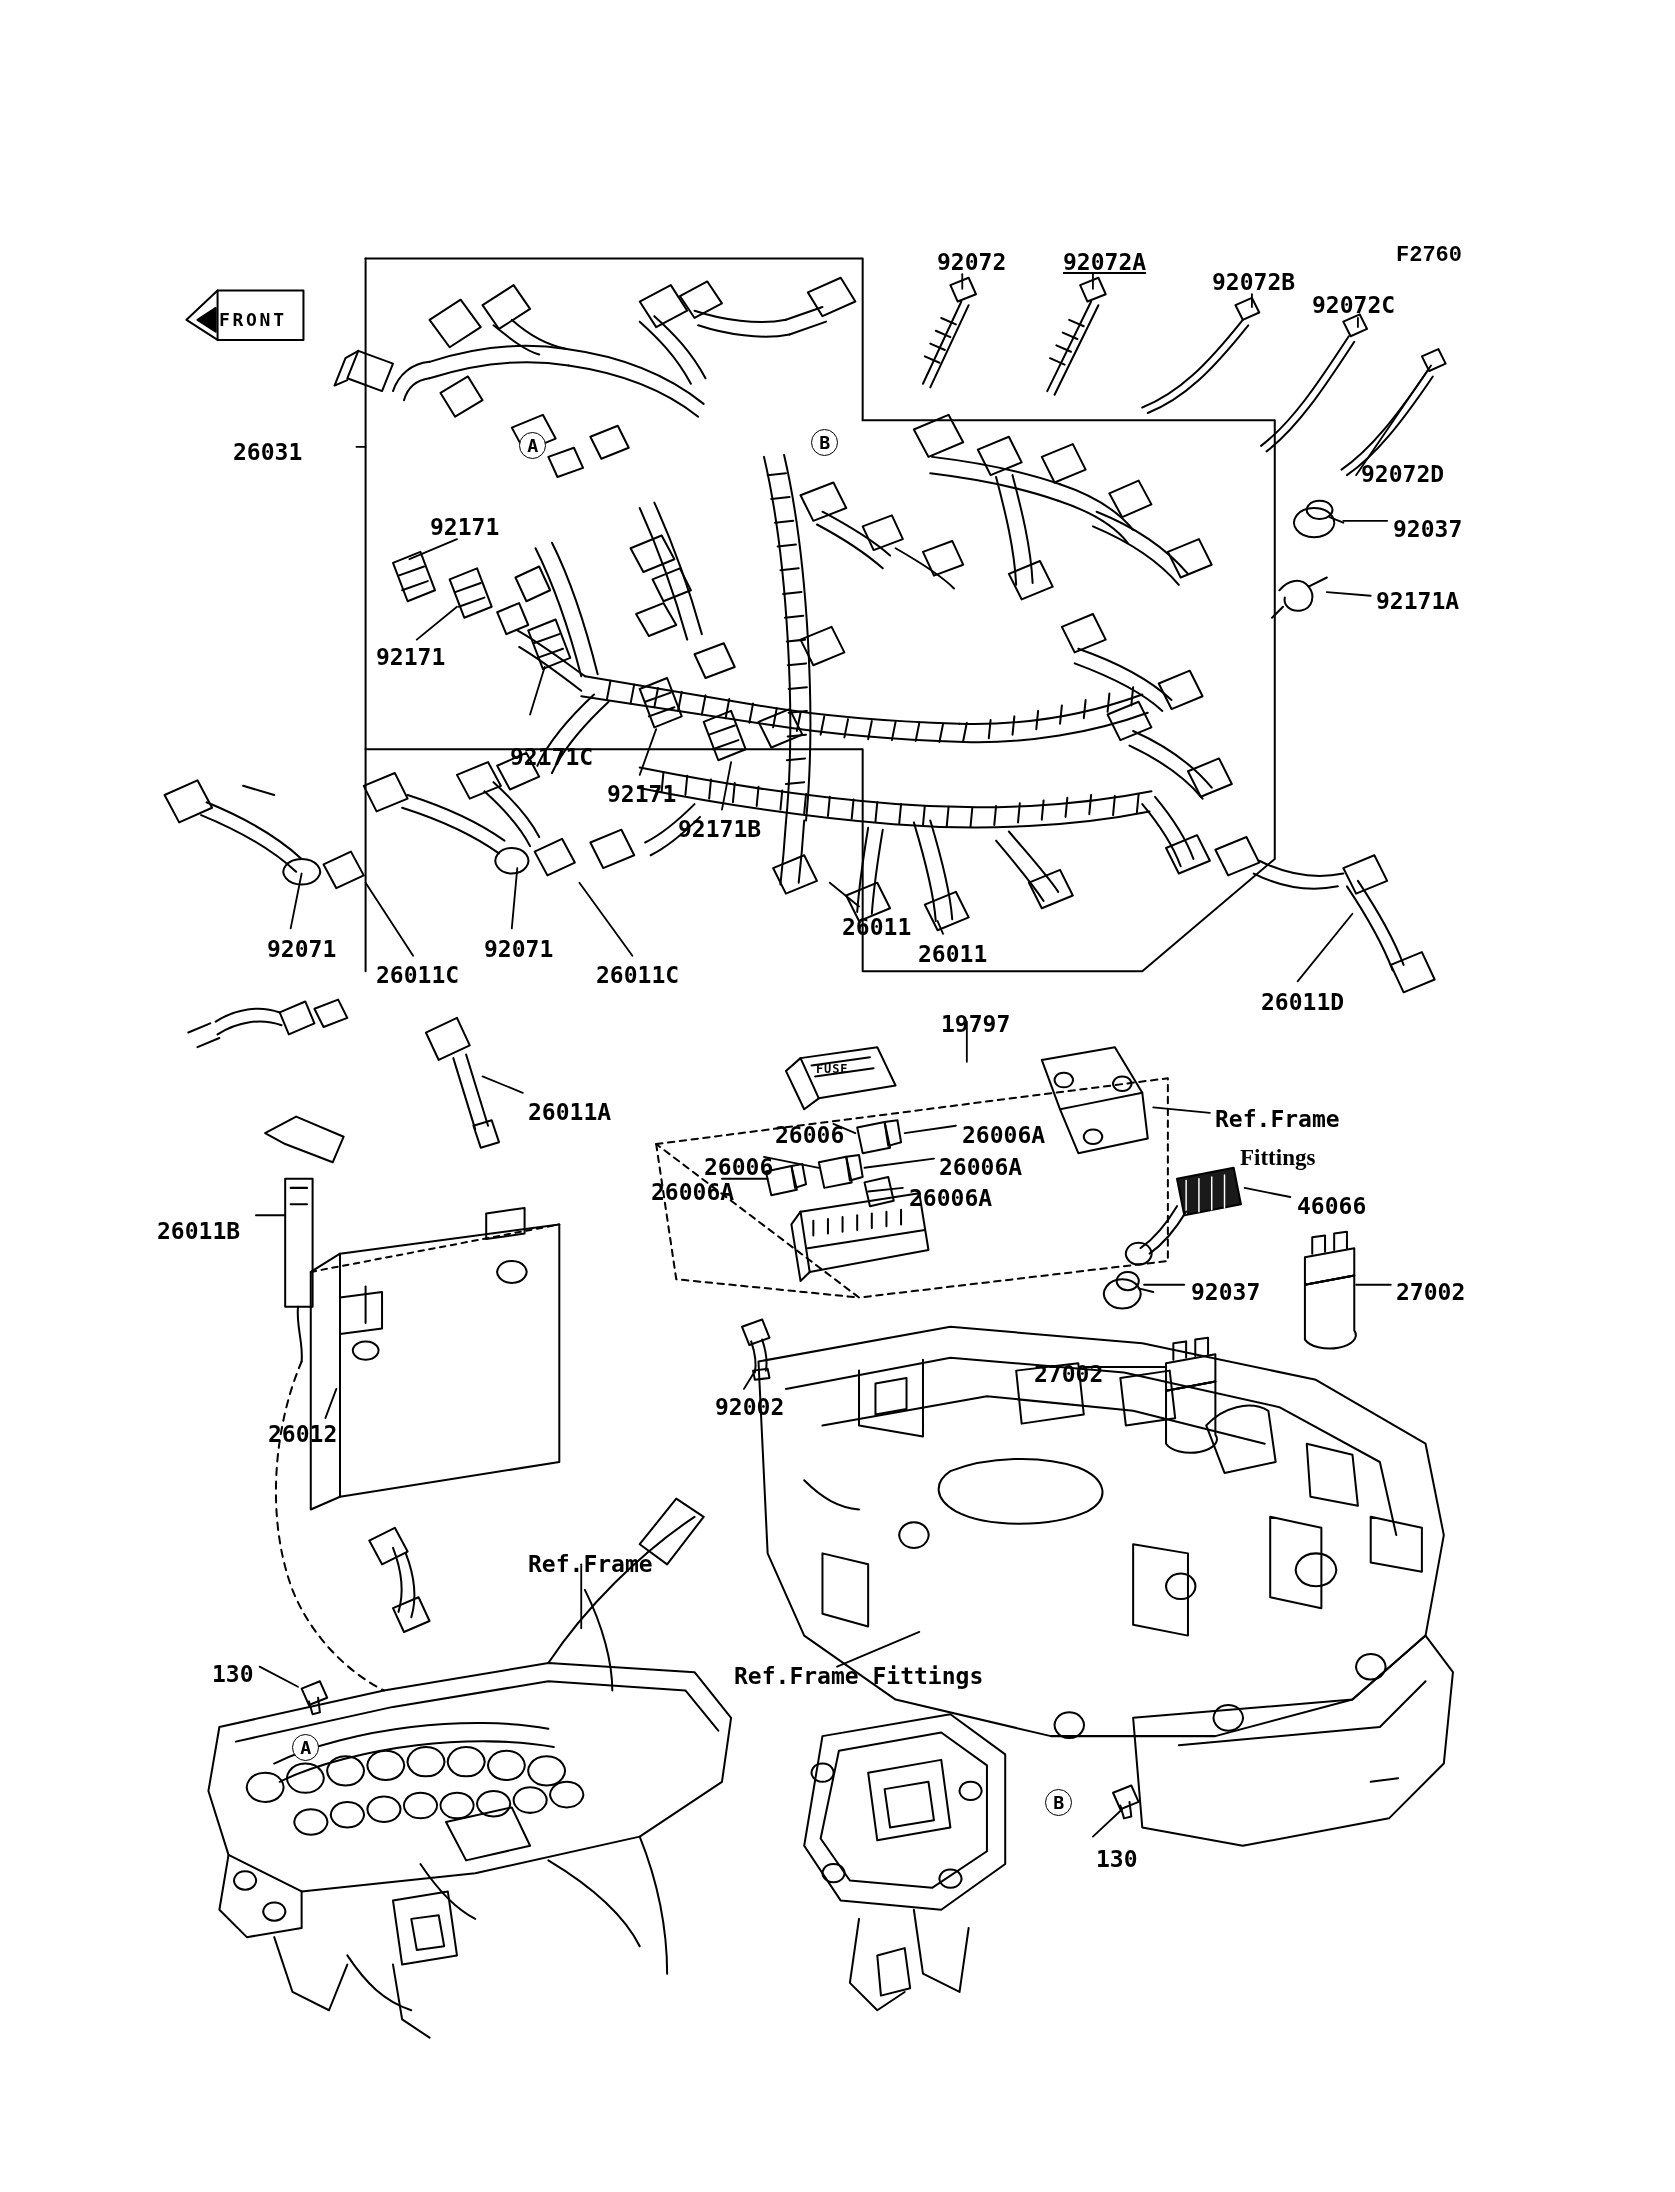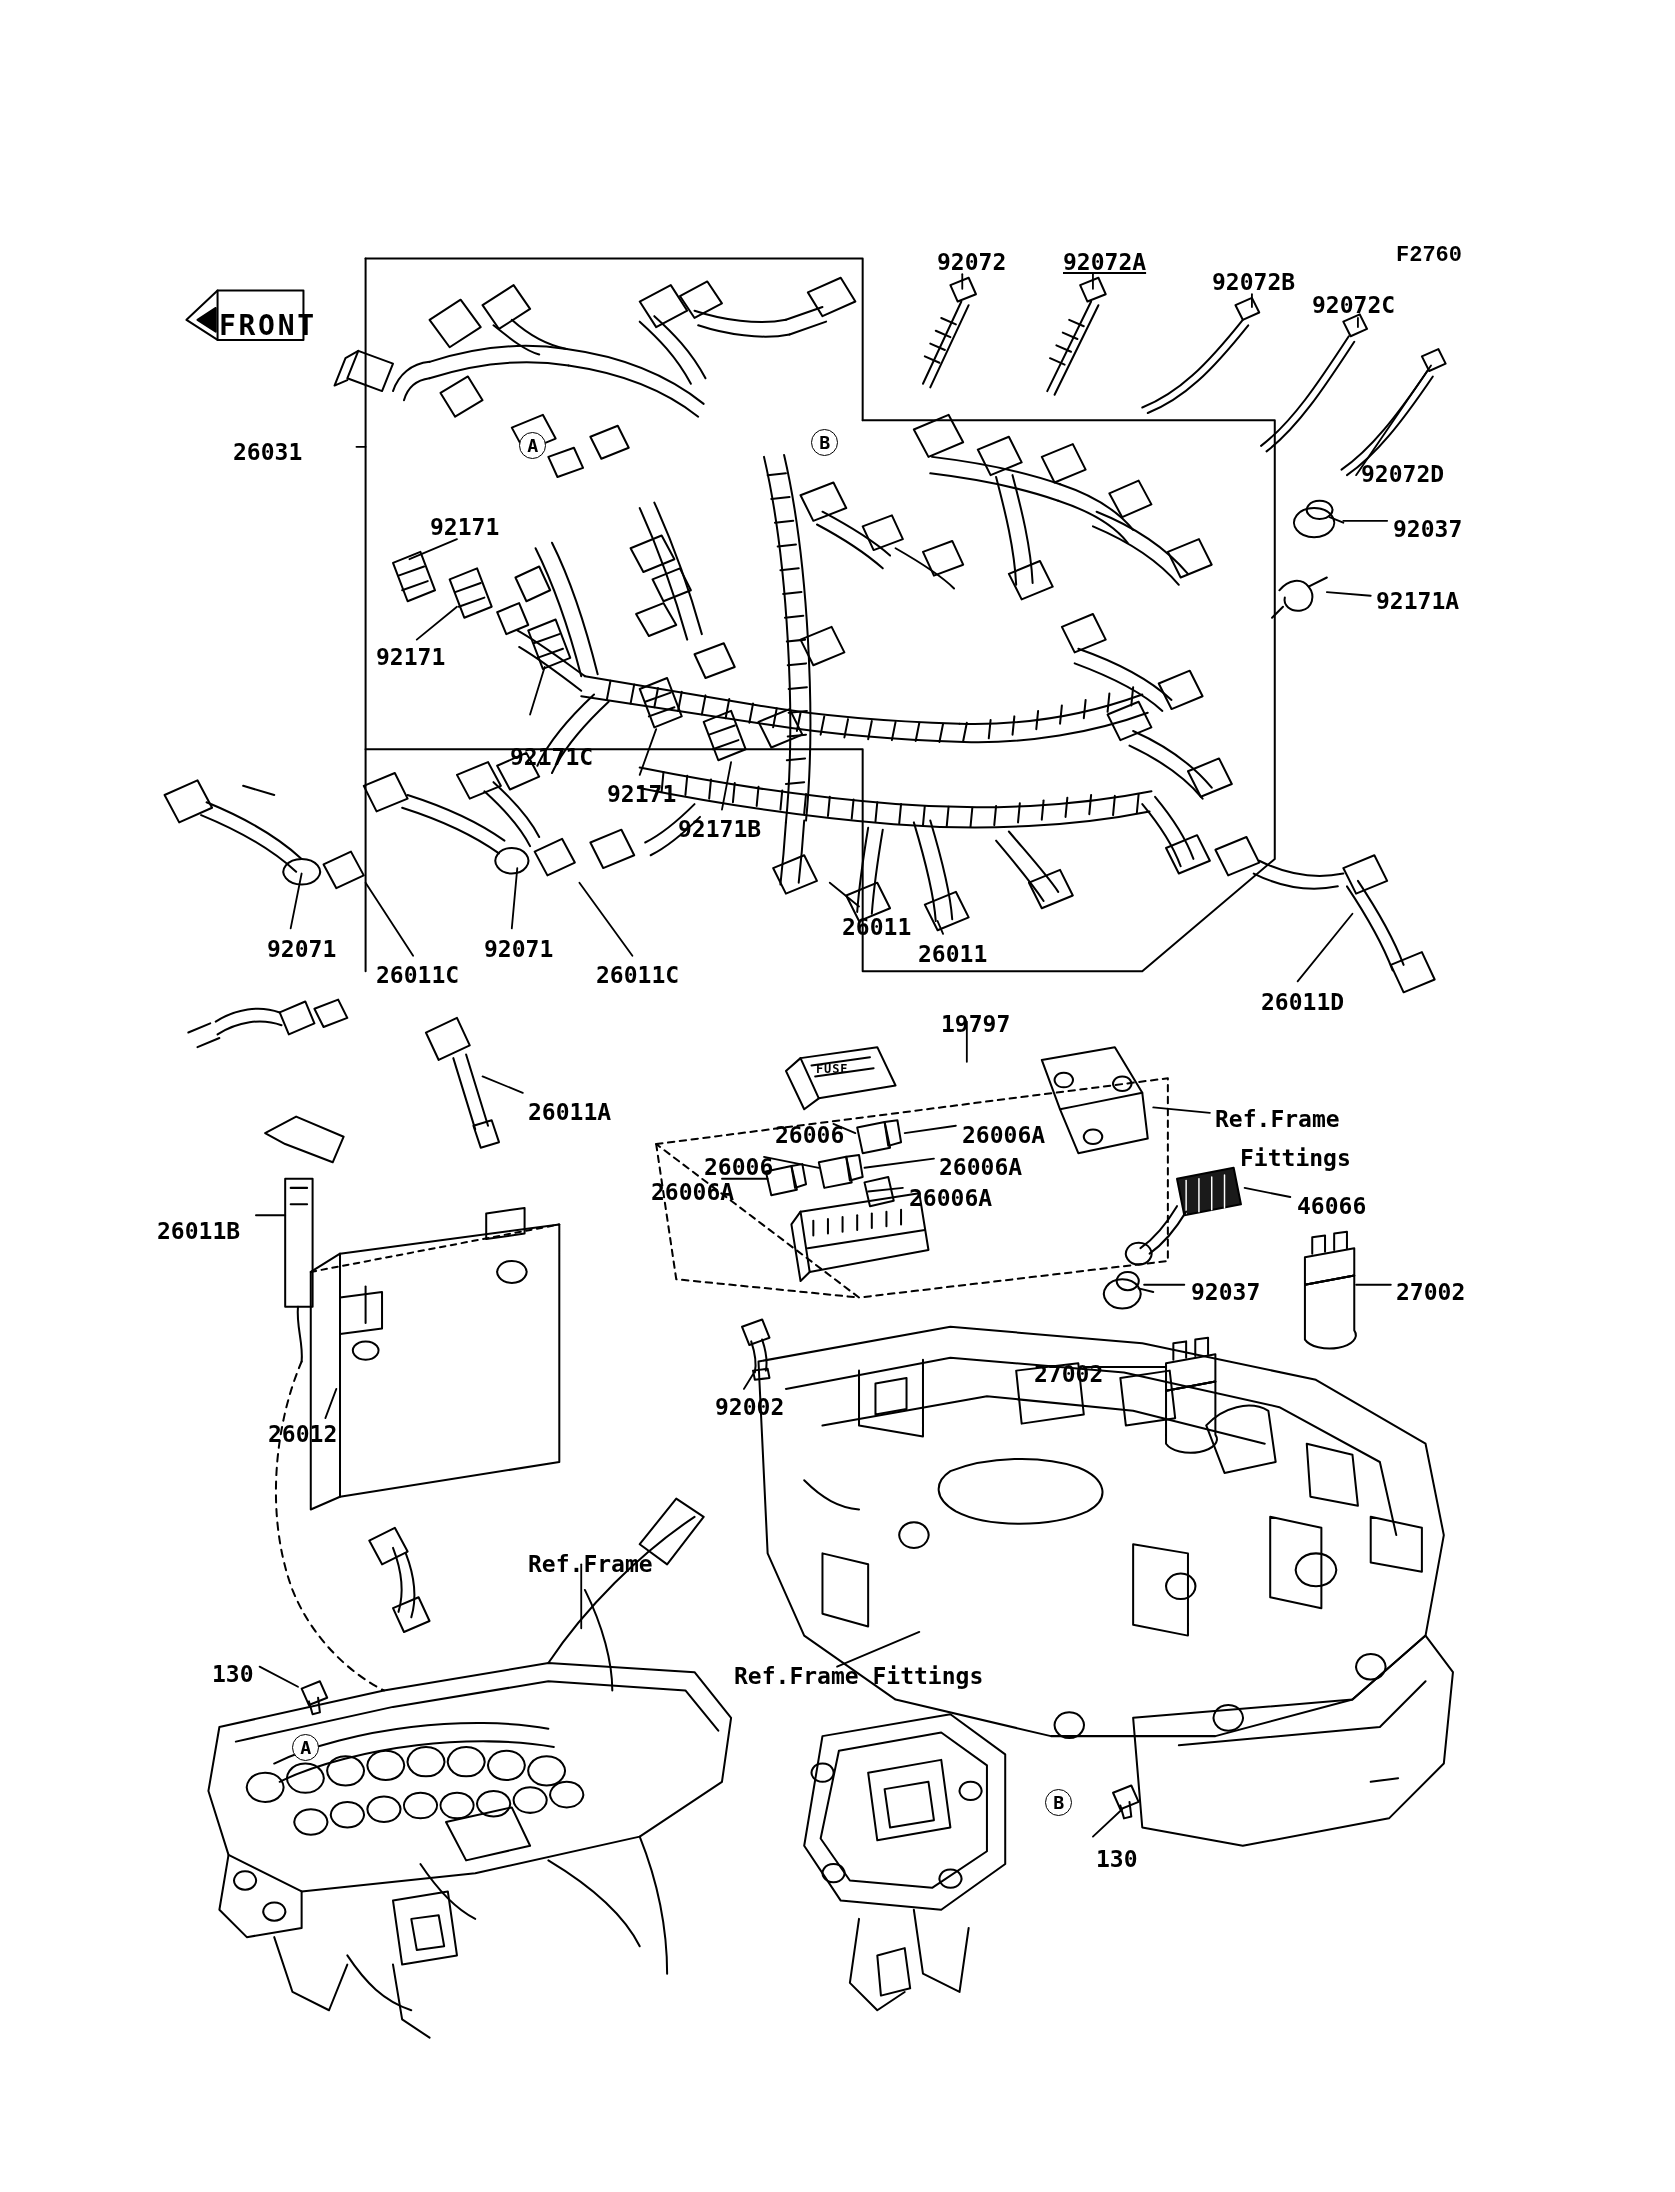--- a/index.html
+++ b/index.html
@@ -584,21 +584,21 @@
         <path d="M1186 1496 L1276 1496"></path>
         <path d="M814 1520 L824 1504"></path>
         <path d="M636 1712 L636 1782"></path>
         <path d="M284 1824 L326 1846"></path>
         <path d="M1196 2010 L1228 1980"></path>
         <path d="M916 1824 L1006 1786"></path>
       </g>
     </g>
   </svg>
 
-  <div class="lbl" style="left:219px; top:309px; font-size:28px; letter-spacing:2.7px;">FRONT</div>
+  <div class="lbl" style="left:219px; top:309px; font-size:18px; letter-spacing:2.7px;">FRONT</div>
 
   <div class="lbl sheetid" style="left:1396px; top:243px;font-family:Liberation Mono, monospace;">F2760</div>
 
   <div class="lbl" style="left:816px; top:1062px; font-size:12px; letter-spacing:0.9px;">FUSE</div>
 
   <div id="callout-layer">
       <div class="lbl" style="left: 233px; top: 439px;">26031</div>
       <div class="lbl" style="left: 937px; top: 249px;">92072</div>
       <div class="lbl" style="left: 1063px; top: 249px; text-decoration: underline;">92072A</div>
       <div class="lbl" style="left: 1212px; top: 269px;">92072B</div>
@@ -622,21 +622,21 @@
       <div class="lbl" style="left: 157px; top: 1218px;">26011B</div>
       <div class="lbl" style="left: 268px; top: 1421px;">26012</div>
       <div class="lbl" style="left: 941px; top: 1011px;">19797</div>
       <div class="lbl" style="left: 775px; top: 1122px;">26006</div>
       <div class="lbl" style="left: 704px; top: 1154px;">26006</div>
       <div class="lbl" style="left: 651px; top: 1179px;">26006A</div>
       <div class="lbl" style="left: 962px; top: 1122px;">26006A</div>
       <div class="lbl" style="left: 939px; top: 1154px;">26006A</div>
       <div class="lbl" style="left: 909px; top: 1185px;">26006A</div>
       <div class="lbl" style="left: 1215px; top: 1106px;">Ref.Frame</div>
-      <div class="lbl" style="left: 1240px; top: 1145px;">Fittings</div>
+      <div class="lbl" style="left: 1240px; top: 1145px; font-family: Liberation Serif, serif;">Fittings</div>
       <div class="lbl" style="left: 1297px; top: 1193px;">46066</div>
       <div class="lbl" style="left: 1191px; top: 1279px;">92037</div>
       <div class="lbl" style="left: 1396px; top: 1279px;">27002</div>
       <div class="lbl" style="left: 1034px; top: 1361px;">27002</div>
       <div class="lbl" style="left: 715px; top: 1394px;">92002</div>
       <div class="lbl" style="left: 528px; top: 1551px;">Ref.Frame</div>
       <div class="lbl" style="left: 734px; top: 1663px;">Ref.Frame Fittings</div>
       <div class="lbl" style="left: 212px; top: 1661px;">130</div>
       <div class="lbl" style="left: 1096px; top: 1846px;">130</div>
     </div>

